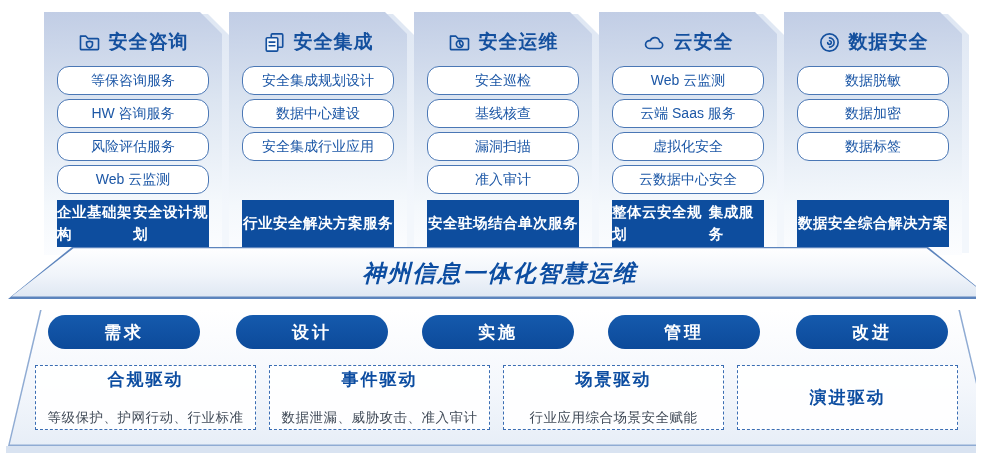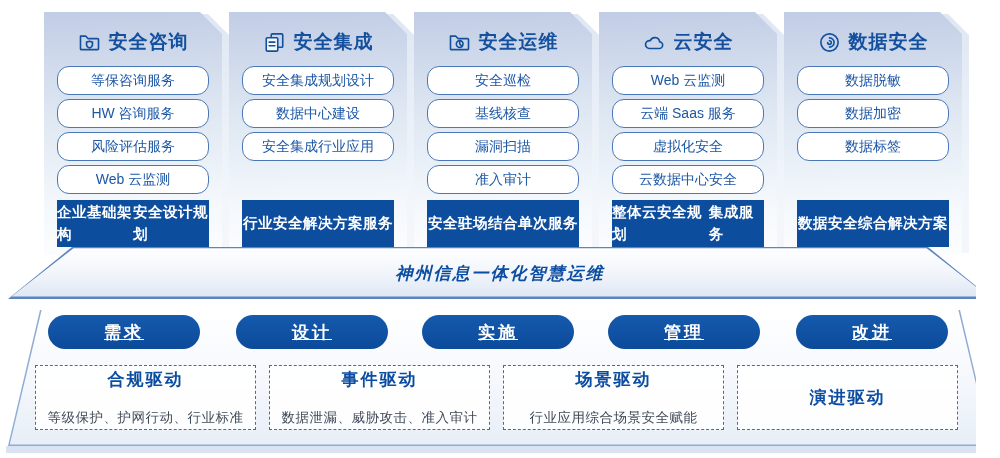--- a/index.html
+++ b/index.html
@@ -27,37 +27,37 @@
     color:#ffffff;font-weight:bold;font-size:14.5px;line-height:1.45;letter-spacing:.5px;}
 
   
   .banner{position:absolute;left:8px;top:247px;width:984px;height:52px;
     clip-path:polygon(64px 0,920px 0,984px 52px,0 52px);
     background:#5c84bd;z-index:5;}
   .banner-inner{position:absolute;inset:0;
     clip-path:polygon(65.5px 1.2px,918.6px 1.2px,980.8px 49.6px,3.4px 49.6px);
     background:linear-gradient(180deg,#ffffff 0%,#f0f4fa 55%,#dde6f2 100%);
     display:flex;align-items:center;justify-content:center;}
-  .banner-title{font-size:17px;font-weight:bold;font-style:italic;color:#0c4da1;letter-spacing:2px;}
+  .banner-title{font-size:23px;font-weight:bold;font-style:italic;color:#0c4da1;letter-spacing:2px;}
 
   
   .platform{position:absolute;left:8px;top:310px;width:984px;height:136px;
     clip-path:polygon(32px 0,952px 0,984px 136px,0 136px);
     background:#8fabd3;z-index:1;}
   .platform-inner{position:absolute;inset:0;
     clip-path:polygon(33.6px 0,950.4px 0,982.4px 134.6px,1.8px 134.6px);
     background:linear-gradient(180deg,#ffffff 0%,#f4f7fc 55%,#e7eef7 100%);}
   .platform-front{position:absolute;left:6px;top:446px;width:988px;height:7px;
     background:#d9e3f1;z-index:1;}
 
   
   .pill{position:absolute;top:315px;width:152px;height:34px;border-radius:17px;
     background:linear-gradient(180deg,#155aad 0%,#0c4a9a 100%);
     display:flex;align-items:center;justify-content:center;
-    color:#ffffff;font-size:17px;font-weight:bold;letter-spacing:3px;z-index:6;text-decoration:underline;}
+    color:#ffffff;font-size:17px;font-weight:bold;letter-spacing:3px;z-index:6;}
 
   
   .driver{position:absolute;top:365px;width:219px;height:63px;
     border:1.6px dashed #3a6db3;background:rgba(255,255,255,.9);
     display:flex;flex-direction:column;align-items:center;justify-content:center;gap:18px;z-index:6;}
   .driver-title{font-size:17px;font-weight:bold;color:#0c4da1;letter-spacing:2px;}
   .driver-desc{font-size:13.5px;color:#404a57;letter-spacing:.5px;white-space:nowrap;}
 </style>
 </head>
 <body>

